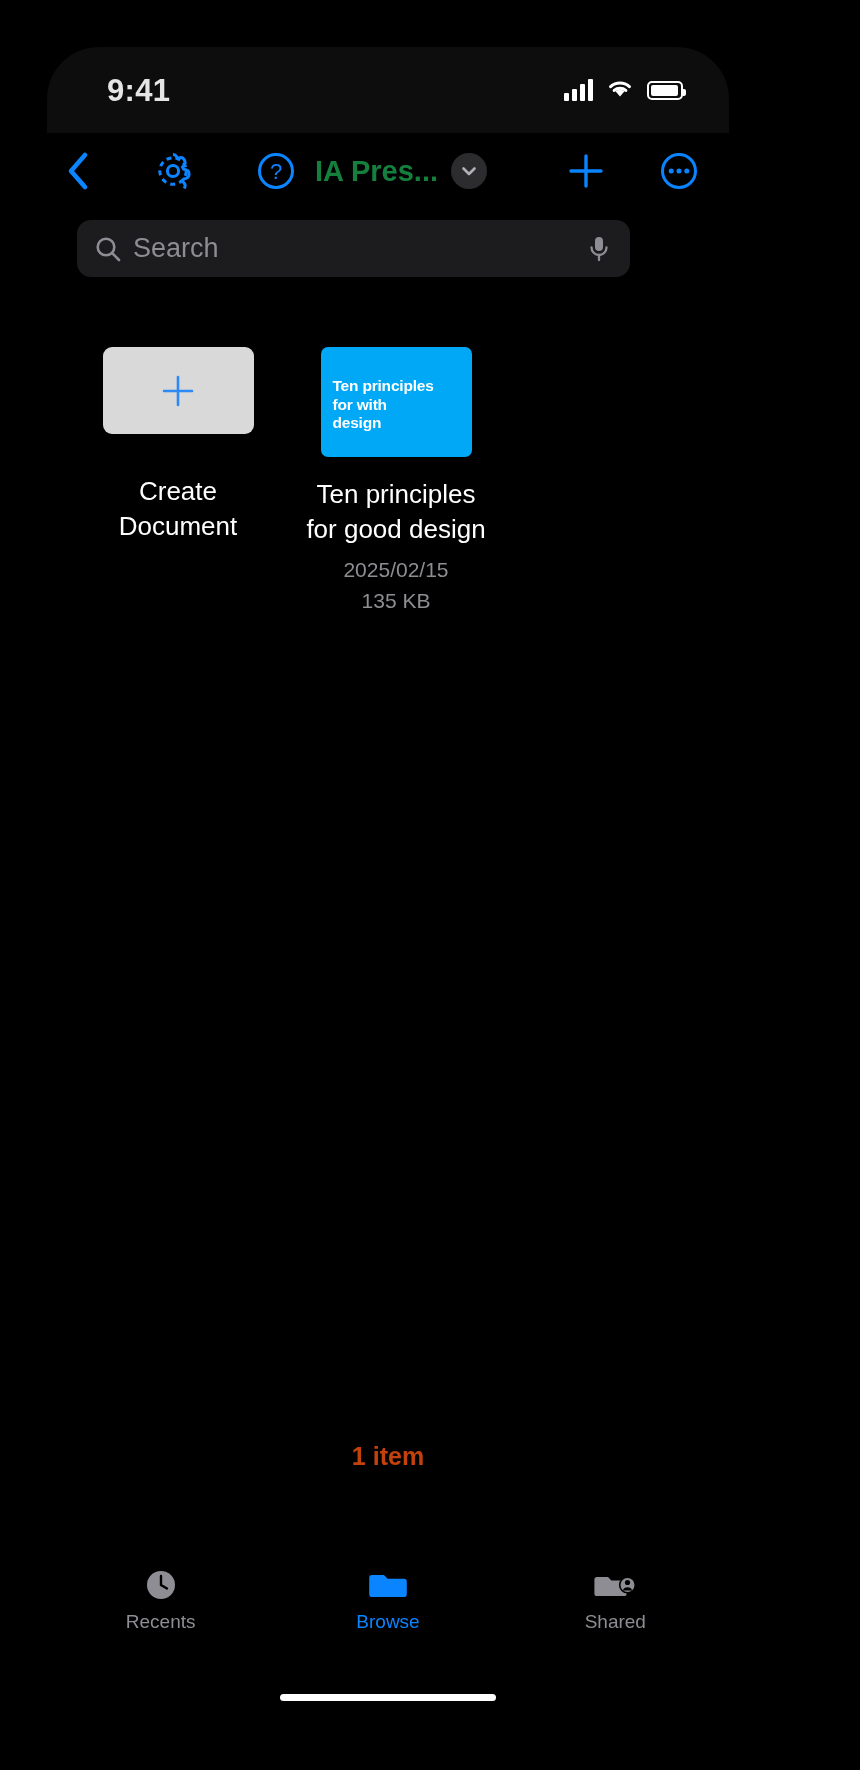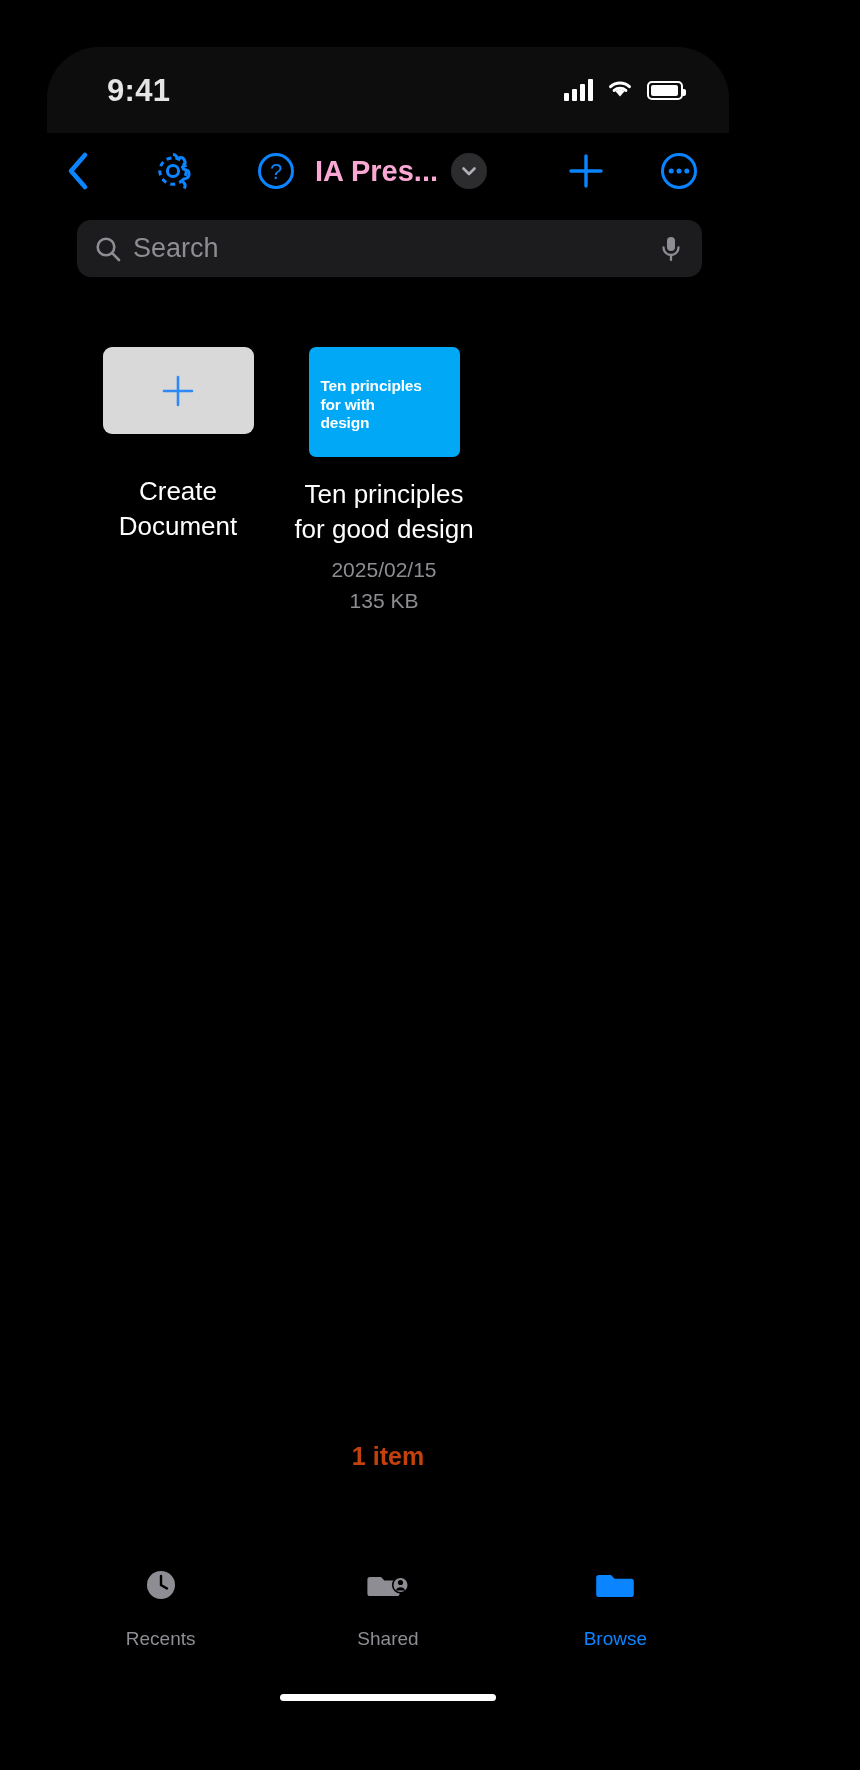--- a/index.html
+++ b/index.html
@@ -84,33 +84,33 @@
   #nav-gear { position:absolute; left:104px; }
   #nav-help { position:absolute; left:207px; }
   #nav-add  { position:absolute; left:517px; }
   #nav-more { position:absolute; left:610px; }
 
   #nav-title-wrap {
     position:absolute; left:268px;
     display:flex; align-items:center; gap:13px;
   }
   #nav-title {
-    font-size:29px; font-weight:bold; color:#f9a8d4;
+    font-size:29px; font-weight:bold; color:#15803d;
     white-space:nowrap;
   }
   #nav-chevron-badge {
     width:36px; height:36px; border-radius:18px;
     background:#2c2c2e;
     display:flex; align-items:center; justify-content:center;
   }
 
   
   #search-bar {
     position:absolute; left:30px; top:173px;
-    width:625px; height:57px;
+    width:553px; height:57px;
     background:#1c1c1e;
     border-radius:14px;
     display:flex; align-items:center;
   }
   #search-icon { margin-left:17px; display:flex; }
   #search-input {
     flex:1;
     background:transparent; border:none; outline:none;
     font-family:"Liberation Sans", sans-serif;
     font-size:27px; color:#fff;
@@ -119,21 +119,21 @@
   #search-input::placeholder { color:#8d8d93; }
   #mic-icon { margin-right:18px; display:flex; }
 
   
   #file-grid {
     position:absolute; left:0; top:300px;
     width:682px;
     display:flex;
   }
   .grid-cell {
-    width:190px; margin-left:16px;
+    width:190px; margin-left:28px;
     display:flex; flex-direction:column; align-items:center;
   }
   #cell-create { margin-left:36px;gap:20px; }
 
   #create-thumb {
     width:151px; height:87px;
     background:#d9d9d9; border-radius:9px;
     display:flex; align-items:center; justify-content:center;
   }
   #doc-thumb {
@@ -180,21 +180,21 @@
     width:682px; height:110px;
     display:flex;
   }
   .tab {
     flex:1;
     display:flex; flex-direction:column;
     align-items:center; justify-content:flex-start;
     padding-top:14px;
   }
   .tab-label {
-    margin-top:23px;
+    margin-top:6px;
     font-size:19px;
     color:#8d8d93;
   }
   .tab.active .tab-label { color:#0a84ff; }
 
   
   #home-indicator {
     position:absolute; left:50%; bottom:22px;
     transform:translateX(-50%);
     width:216px; height:7px;
@@ -332,35 +332,35 @@
       </div>
 
       <div id="tab-bar">
         <div class="tab">
           <svg width="40" height="40" viewBox="0 0 40 40">
             <circle cx="20" cy="20" r="14" fill="#8d8d93"></circle>
             <path d="M20 11 V20 L26 23.5" stroke="#000" stroke-width="2.4" fill="none" stroke-linecap="round"></path>
           </svg>
           <div class="tab-label">Recents</div>
         </div>
+        <div class="tab active">
+          <svg width="46" height="40" viewBox="0 0 46 40">
+            <path d="M7 10 h12 l3.6 3.8 h16.4 a2.8 2.8 0 0 1 2.8 2.8 v12.6 a2.8 2.8 0 0 1 -2.8 2.8 h-32 a2.8 2.8 0 0 1 -2.8 -2.8 v-16.4 a2.8 2.8 0 0 1 2.8 -2.8 z" fill="#0a84ff"></path>
+          </svg>
+          <div class="tab-label">Browse</div>
+        </div>
         <div class="tab">
           <svg width="46" height="40" viewBox="0 0 46 40">
             <path d="M5 12 h11 l3.4 3.6 h12.6 a2.6 2.6 0 0 1 2.6 2.6 v10.2 a2.6 2.6 0 0 1 -2.6 2.6 h-27 a2.6 2.6 0 0 1 -2.6 -2.6 v-13.8 a2.6 2.6 0 0 1 2.6 -2.6 z" fill="#8d8d93"></path>
             <circle cx="35.5" cy="20" r="8.6" fill="#000"></circle>
             <circle cx="35.5" cy="20" r="7" fill="#8d8d93"></circle>
             <circle cx="35.5" cy="17.5" r="2.6" fill="#000"></circle>
             <path d="M30.8 25.6 a5 5 0 0 1 9.4 0 z" fill="#000"></path>
           </svg>
           <div class="tab-label">Shared</div>
         </div>
-        <div class="tab active">
-          <svg width="46" height="40" viewBox="0 0 46 40">
-            <path d="M7 10 h12 l3.6 3.8 h16.4 a2.8 2.8 0 0 1 2.8 2.8 v12.6 a2.8 2.8 0 0 1 -2.8 2.8 h-32 a2.8 2.8 0 0 1 -2.8 -2.8 v-16.4 a2.8 2.8 0 0 1 2.8 -2.8 z" fill="#0a84ff"></path>
-          </svg>
-          <div class="tab-label">Browse</div>
-        </div>
       </div>
 
       <div id="home-indicator"></div>
 
     </div>
   </div>
 </div>
 
 </body></html>

